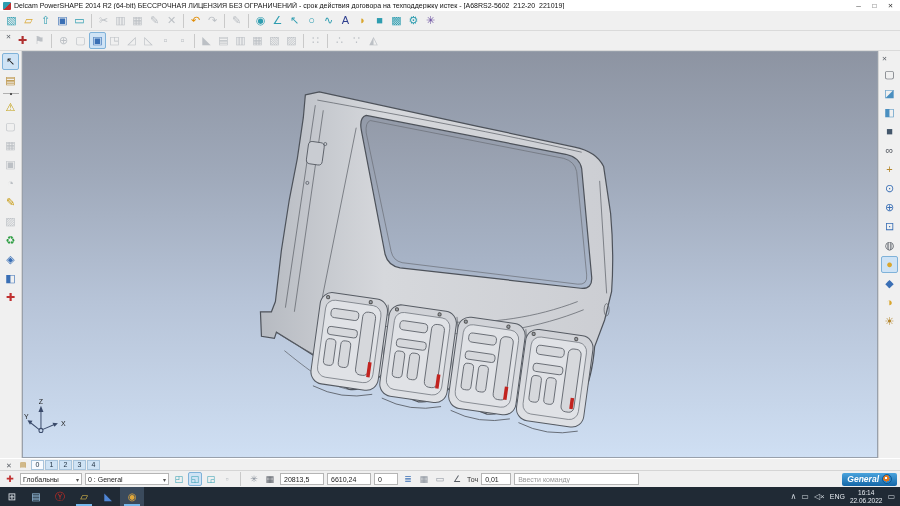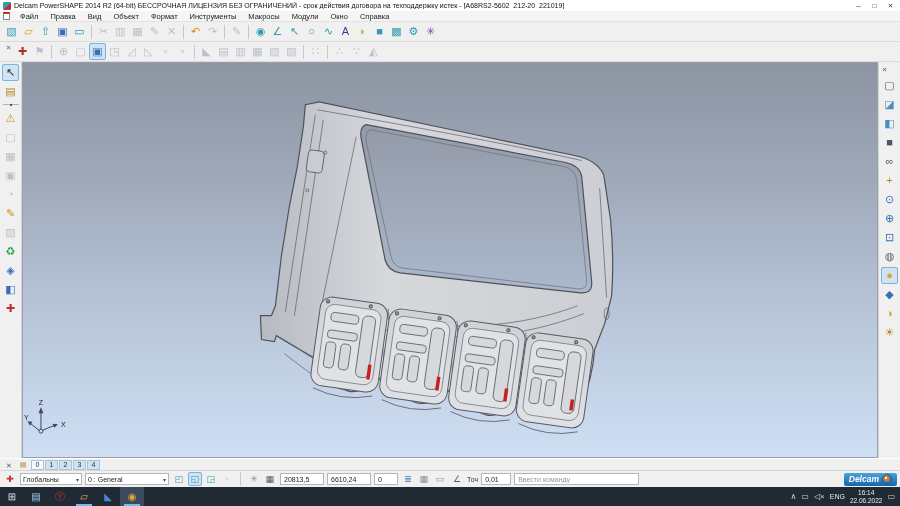--- a/index.html
+++ b/index.html
@@ -83,36 +83,20 @@
   <div class="titlebar">
     <span class="app-icon"></span>
     <span class="title-text">Delcam PowerSHAPE 2014 R2 (64-bit) БЕССРОЧНАЯ ЛИЦЕНЗИЯ БЕЗ ОГРАНИЧЕНИЙ - срок действия договора на техподдержку истек - [A68RS2-5602_212-20_221019]</span>
     <span class="win-controls">
       <span class="win-btn">─</span>
       <span class="win-btn">□</span>
       <span class="win-btn">✕</span>
     </span>
   </div>
 
-  <div class="menubar">
-    <span class="doc-icon"></span>
-    <nav class="menu-items">
-
-    <span class="menu-item">Файл</span>
-        <span class="menu-item">Правка</span>
-        <span class="menu-item">Вид</span>
-        <span class="menu-item">Объект</span>
-        <span class="menu-item">Формат</span>
-        <span class="menu-item">Инструменты</span>
-        <span class="menu-item">Макросы</span>
-        <span class="menu-item">Модули</span>
-        <span class="menu-item">Окно</span>
-        <span class="menu-item">Справка</span>
-      </nav>
-  </div>
 
   <div class="toolbar">
 
   <span class="tbi" style="color: rgb(46, 157, 176);">▧</span>
       <span class="tbi" style="color: rgb(217, 166, 46);">▱</span>
       <span class="tbi" style="color: rgb(46, 157, 176);">⇧</span>
       <span class="tbi" style="color: rgb(58, 111, 181);">▣</span>
       <span class="tbi" style="color: rgb(46, 157, 176);">▭</span>
       <span class="tb-sep"></span>
       <span class="tbi disabled">✂</span>
@@ -396,21 +380,21 @@
       </span>
     <span style="display:flex">
 
     <span class="tbi" style="color: rgb(85, 90, 98);">∠</span>
       </span>
     <span class="sb-label">Точ</span>
     <span class="sb-field w30">0,01</span>
     <input class="cmd-input" placeholder="Ввести команду" style="">
     <span class="sb-spacer"></span>
     <span class="delcam-badge">
-      <span>Delcam</span>
+      <span>General</span>
       <span class="delcam-globe"></span>
     </span>
   </div>
 
   <div class="taskbar">
     <span style="display:flex">
 
     <span class="tb-app" style="color: rgb(223, 229, 234);">⊞</span>
         <span class="tb-app" style="color: rgb(158, 199, 232);">▤</span>
         <span class="tb-app" style="color: rgb(212, 43, 34);">Ⓨ</span>

